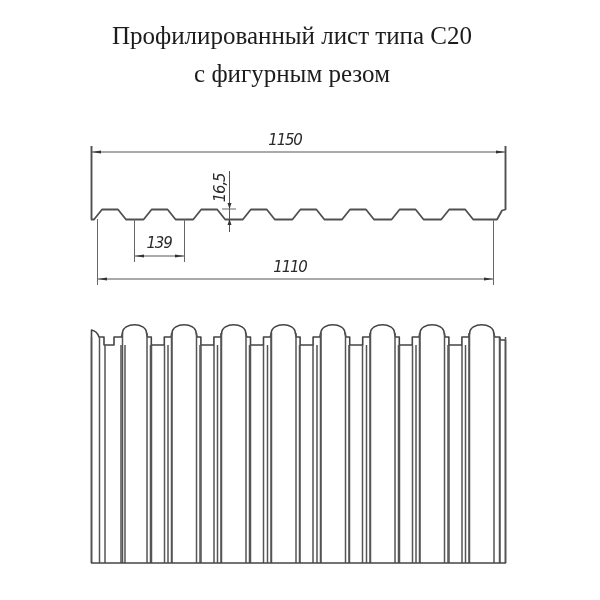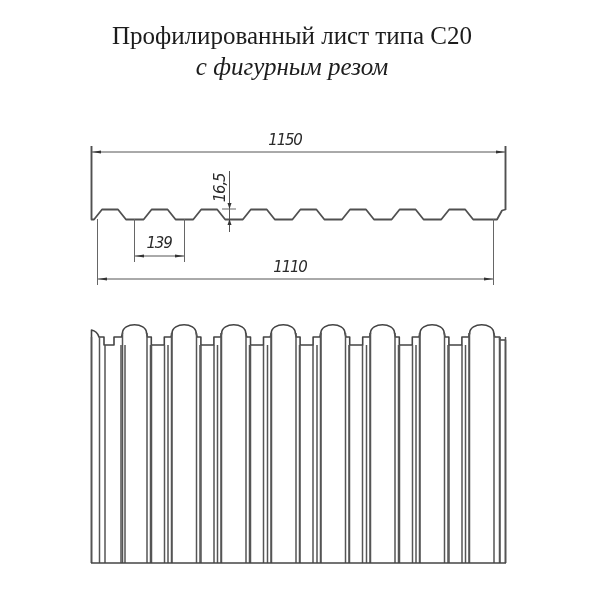--- a/index.html
+++ b/index.html
@@ -17,21 +17,21 @@
       position: absolute;
       left: 0;
       width: 584px;
       text-align: center;
       font-family: "Liberation Serif", "DejaVu Serif", serif;
       color: #1c1c1c;
       font-size: 25px;
       line-height: 28px;
     }
     .title-line1 { top: 22px; }
-    .title-line2 { top: 53px; font-style: italic; }
+    .title-line2 { top: 60px; }
     svg.drawing {
       position: absolute;
       left: 0;
       top: 0;
     }
     .dimtext {
       font-family: "DejaVu Sans", "Liberation Sans", sans-serif;
       font-style: italic;
       font-size: 15px;
       fill: #2a2a2a;

